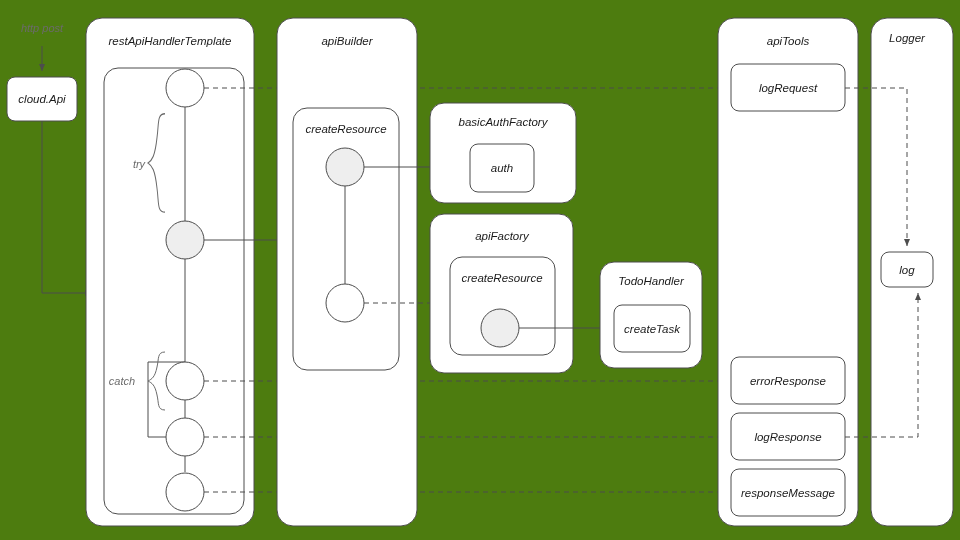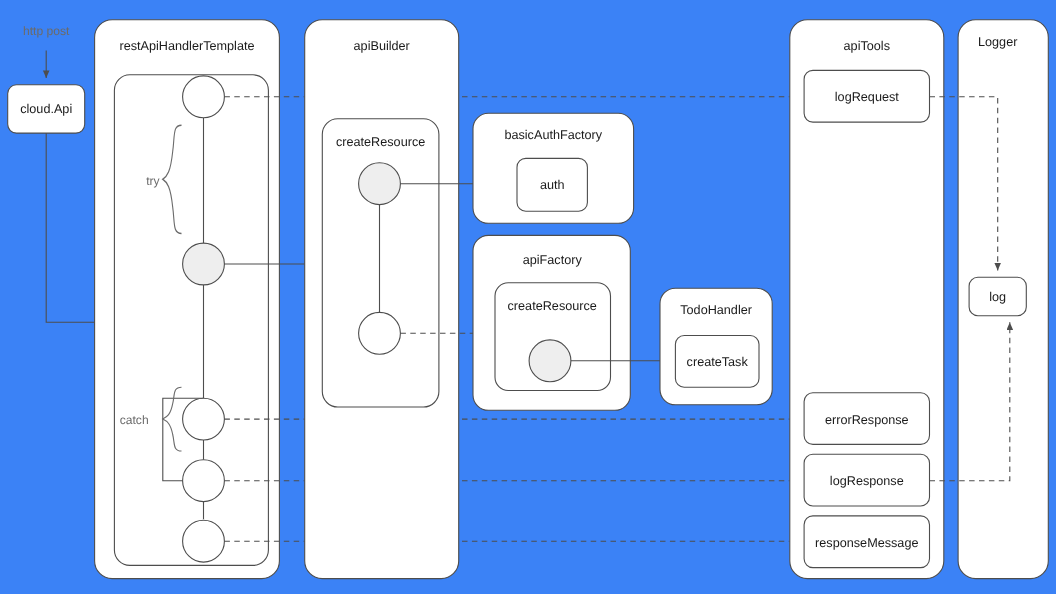--- a/index.html
+++ b/index.html
@@ -4,23 +4,24 @@
 <style>
   html, body {
     margin: 0;
     padding: 0;
     background: #ffffff;
   }
   #stage {
     position: relative;
     width: 960px;
     height: 540px;
-    background: #3b82f6;
+    background: #4d7c0f;
     font-family: "Liberation Sans", sans-serif;
     overflow: hidden;
+    font-style: italic;
   }
   #diagram-svg {
     position: absolute;
     left: 0;
     top: 0;
     width: 960px;
     height: 540px;
   }
   .lbl {
     font-family: "Liberation Sans", sans-serif;

